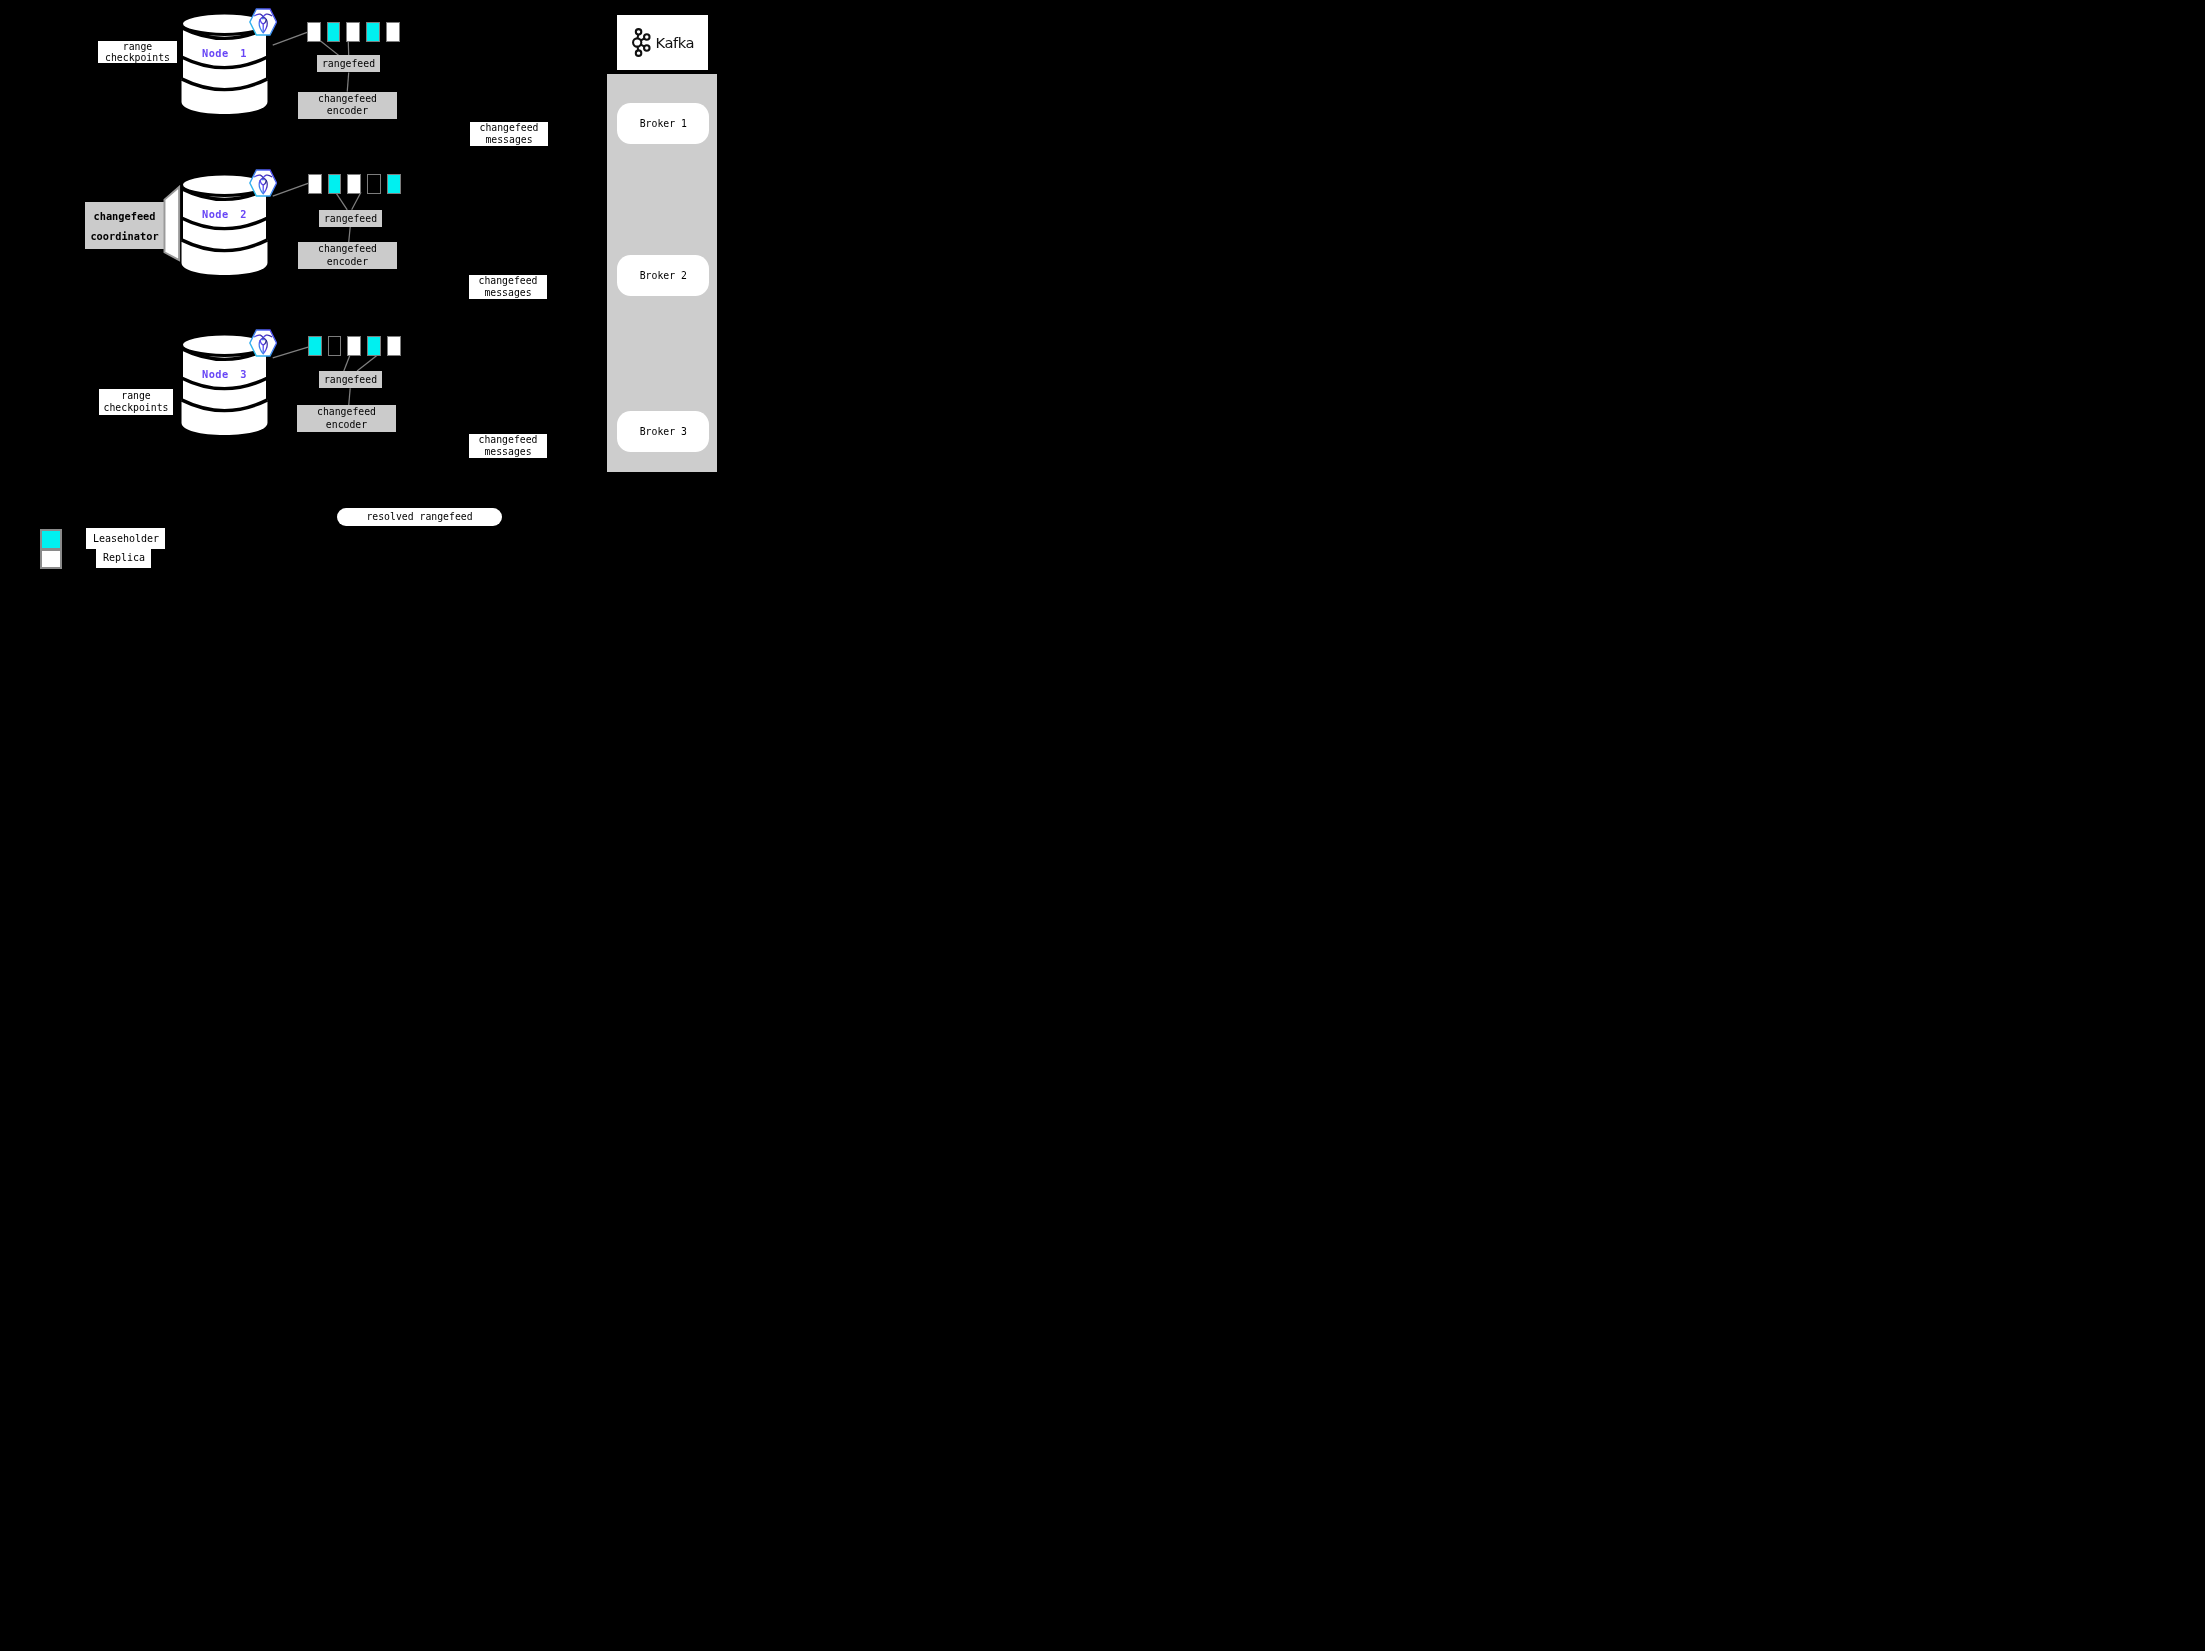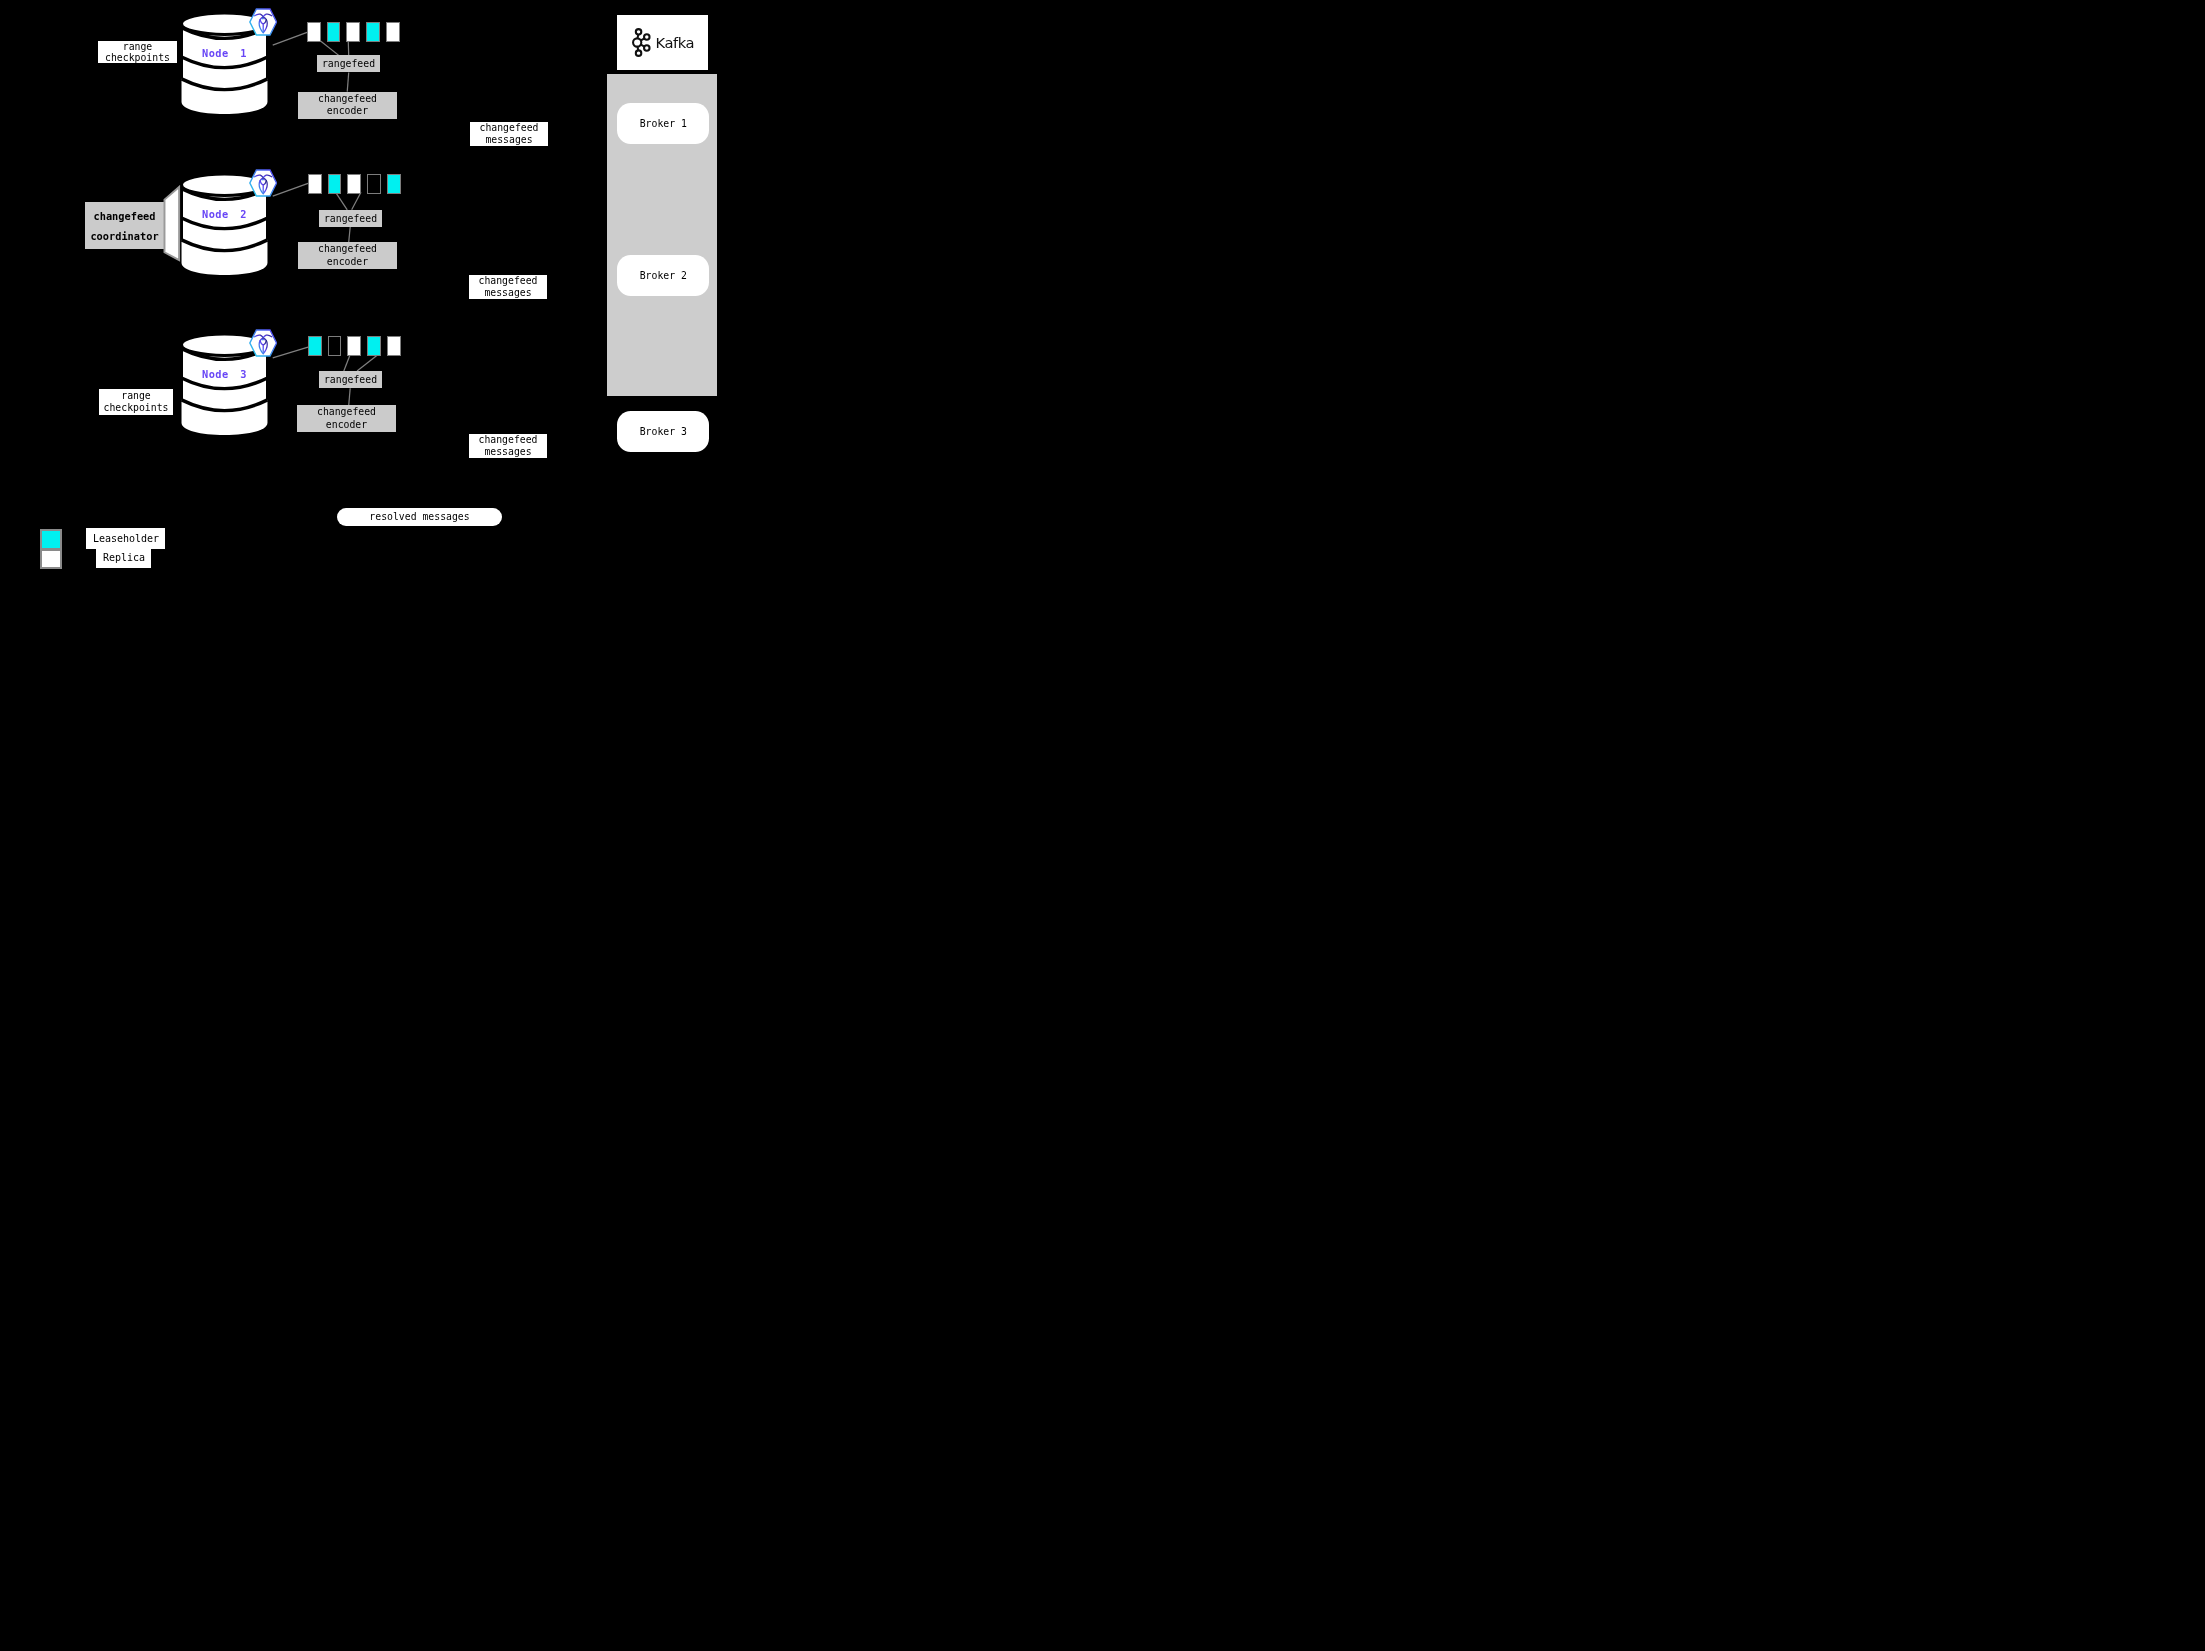--- a/index.html
+++ b/index.html
@@ -182,27 +182,27 @@
         <circle cx="46" cy="60" r="8"></circle>
         <line x1="21" y1="21" x2="19" y2="32"></line>
         <line x1="19" y1="56" x2="21" y2="67"></line>
         <line x1="29" y1="38" x2="39" y2="32"></line>
         <line x1="29" y1="50" x2="39" y2="56"></line>
       </g>
     </svg>
     <span class="kafka-title">Kafka</span>
   </div>
 
-  <div class="abs" style="left:607px;top:74px;width:110px;height:322px;background:var(--container,#cdcdcd)">
+  <div class="abs" style="left:607px;top:74px;width:110px;height:398px;background:var(--container,#cdcdcd)">
     <div class="broker" style="top:29px">Broker 1</div>
     <div class="broker" style="top:181px">Broker 2</div>
     <div class="broker" style="top:337px">Broker 3</div>
   </div>
 
-  <div class="abs box box-white pill" style="left:337px;top:508px;width:165px;height:18px">resolved messages</div>
+  <div class="abs box box-white pill" style="left:337px;top:508px;width:165px;height:18px">resolved rangefeed</div>
 
   <div class="legend-sq abs sq-lease" style="left:40px;top:529px;height:20.6px;background:var(--lease,#00f0f0)"></div>
   <div class="legend-sq abs" style="left:40px;top:549px;height:19.6px;background:#fff"></div>
   <div class="abs legend-label" style="left:62px;top:528px;width:79px;height:20.6px">Leaseholder</div>
   <div class="abs legend-label" style="left:72px;top:548px;width:55px;height:19.6px">Replica</div>
 
 </div>
 
 
 </body></html>

